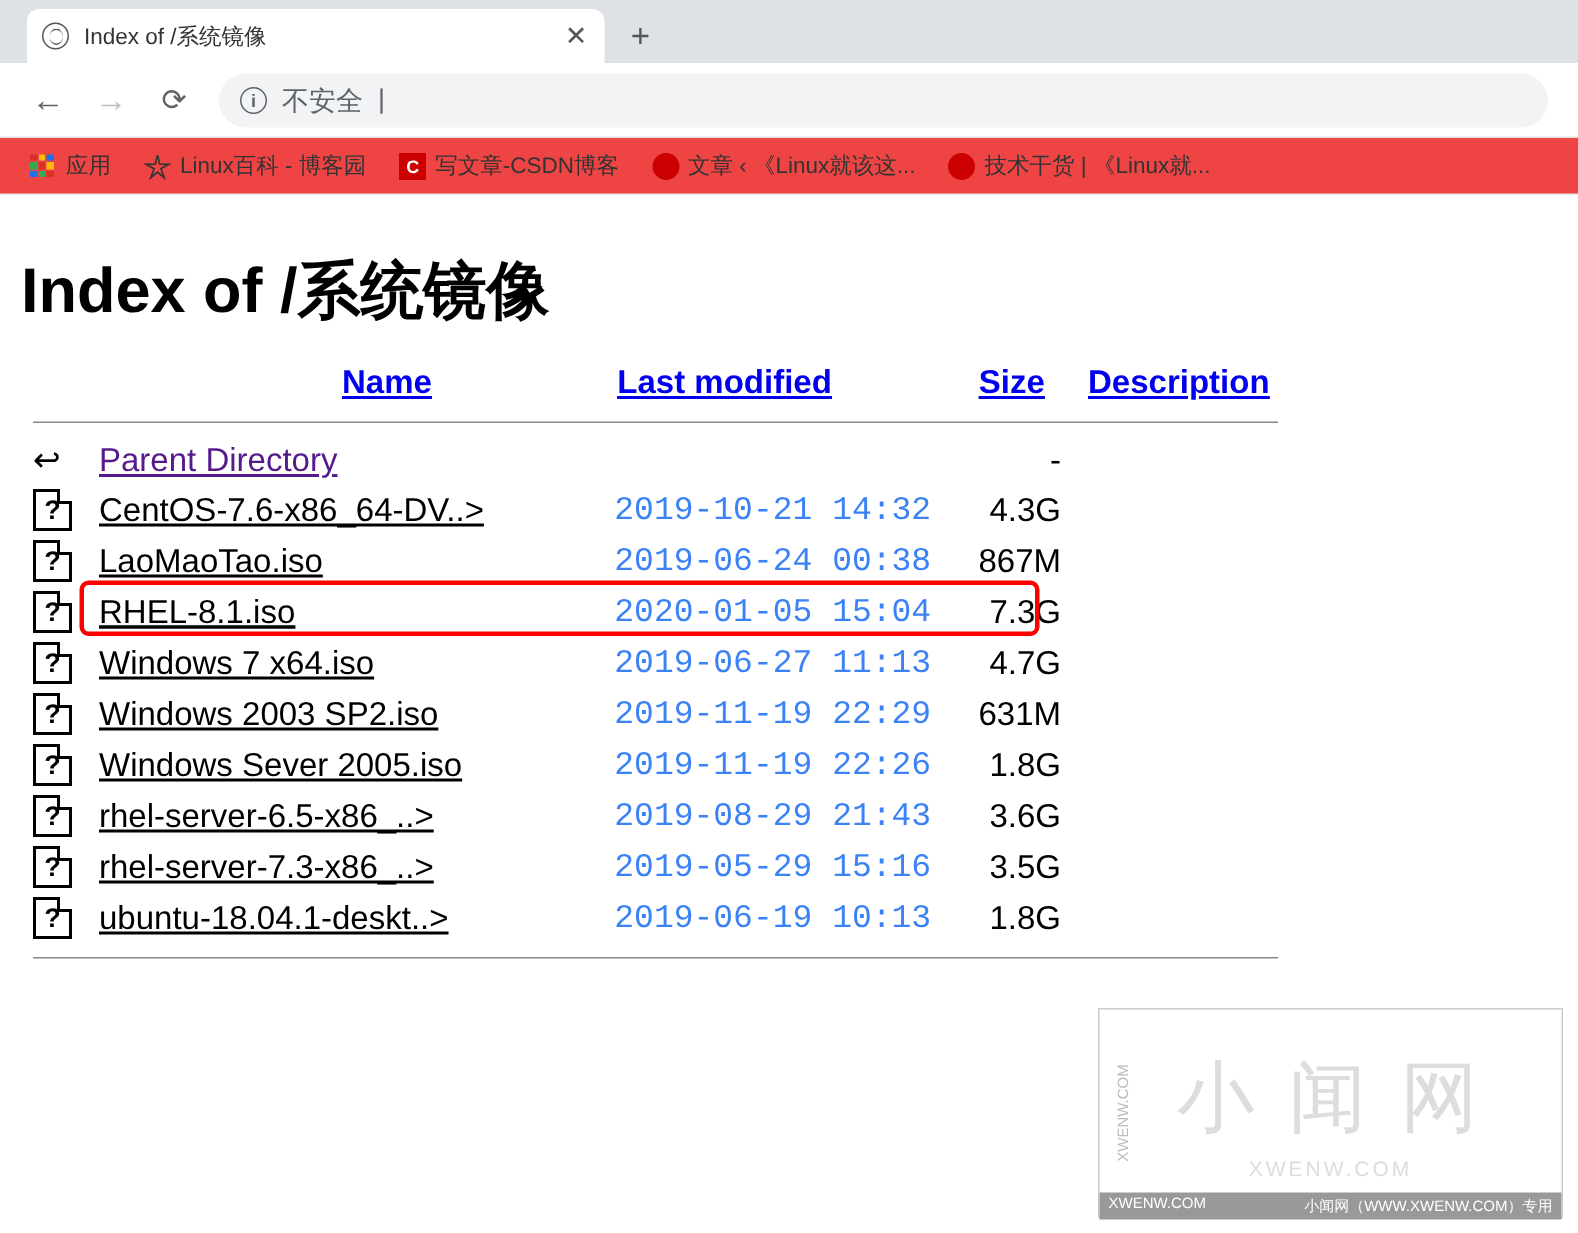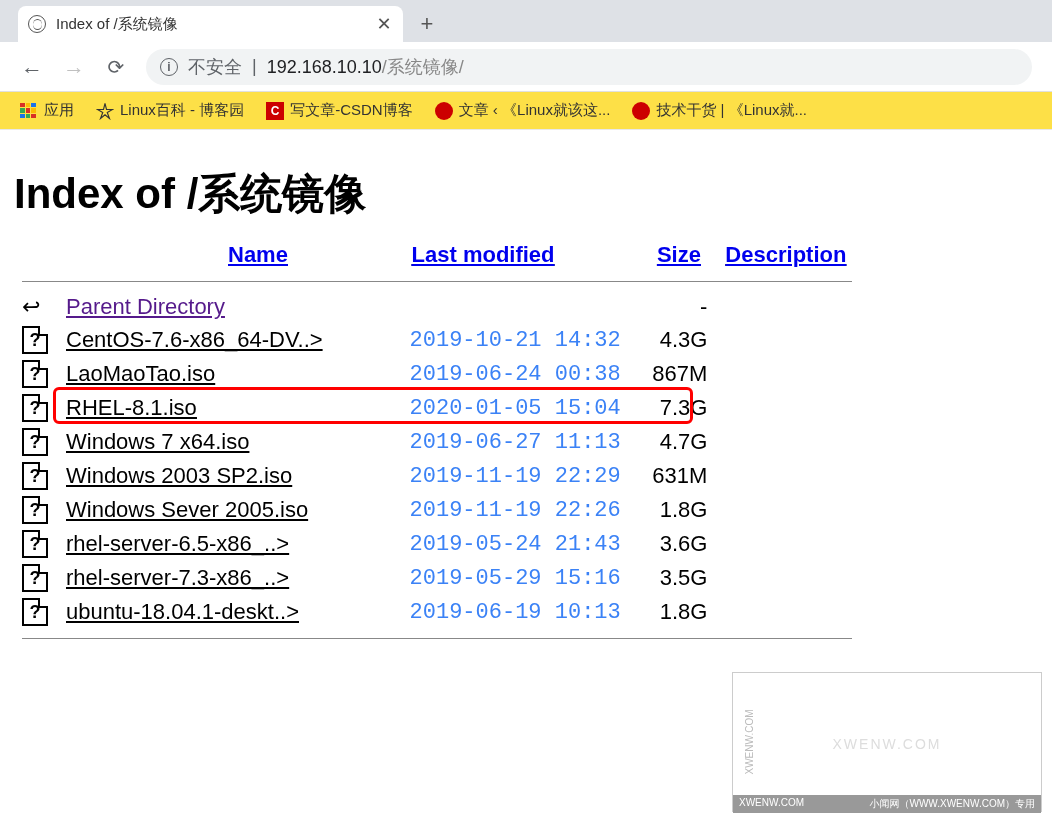--- a/index.html
+++ b/index.html
@@ -114,21 +114,21 @@
       justify-content: center;
       font-size: 12px;
       font-weight: bold;
       flex-shrink: 0;
     }
     .addr-sep { color: #5f6368; }
     .addr-domain { color: #202124; }
     .addr-path { color: #888; }
     .bookmarks-bar {
       height: 38px;
-      background: #fde047;
+      background: #ef4444;
       display: flex;
       align-items: center;
       padding: 0 20px;
       gap: 22px;
       border-bottom: 1px solid #e8e8e8;
       font-size: 15px;
     }
     .apps-icon {
       display: flex;
       align-items: center;
@@ -286,23 +286,20 @@
 </div>
 
 <div class="toolbar">
   <div class="nav-btn nav-back">←</div>
   <div class="nav-btn nav-fwd">→</div>
   <div class="nav-btn nav-reload">⟳</div>
   <div class="address-bar">
     <span class="info-icon">i</span>
     <span>不安全</span>
     <span class="addr-sep">|</span>
-    <span>
-      <span class="addr-domain">192.168.10.10</span><span class="addr-path">/系统镜像/</span>
-    </span>
   </div>
 </div>
 
 <div class="bookmarks-bar">
   <div class="apps-icon">
     <div class="apps-grid">
       <div></div>
         <div></div>
         <div></div>
         <div></div>
@@ -335,21 +332,21 @@
 </div>
 
 <div class="content">
   <h1>Index of /系统镜像</h1>
   <table>
     <thead>
       <tr>
         <th></th>
         <th class="col-name"><a href="#">Name</a></th>
         <th><a href="#">Last modified</a></th>
-        <th style="text-align:center;"><a href="#">Size</a></th>
+        <th style="text-align:left;"><a href="#">Size</a></th>
         <th><a href="#">Description</a></th>
       </tr>
     </thead>
     <tbody>
       <tr>
           <td colspan="5">
             <hr>
           </td>
         </tr>
       <tr>
@@ -436,21 +433,21 @@
     <td class="col-desc"></td>
         </tr>
         <tr style="position: relative;">
     <td class="col-icon">
             <div class="file-icon">?</div>
           </td>
     <td class="col-name" style="position:relative;">
       
       <a href="#">rhel-server-6.5-x86_..&gt;</a>
     </td>
-    <td class="col-date">2019-05-24 21:43</td>
+    <td class="col-date">2019-08-29 21:43</td>
     <td class="col-size">3.6G</td>
     <td class="col-desc"></td>
         </tr>
         <tr style="position: relative;">
     <td class="col-icon">
             <div class="file-icon">?</div>
           </td>
     <td class="col-name" style="position:relative;">
       
       <a href="#">rhel-server-7.3-x86_..&gt;</a>
@@ -477,18 +474,19 @@
           <td colspan="5">
             <hr>
           </td>
         </tr>
     </tbody>
   </table>
 </div>
 
 <div class="watermark">
   <div class="wm-side">XWENW.COM</div>
+  <div class="wm-big">小 闻 网</div>
   <div class="wm-small">XWENW.COM</div>
   <div class="wm-bottom">
     <span style="float:left;">XWENW.COM</span>
     <span>小闻网（WWW.XWENW.COM）专用</span>
   </div>
 </div>
 
 </body></html>

